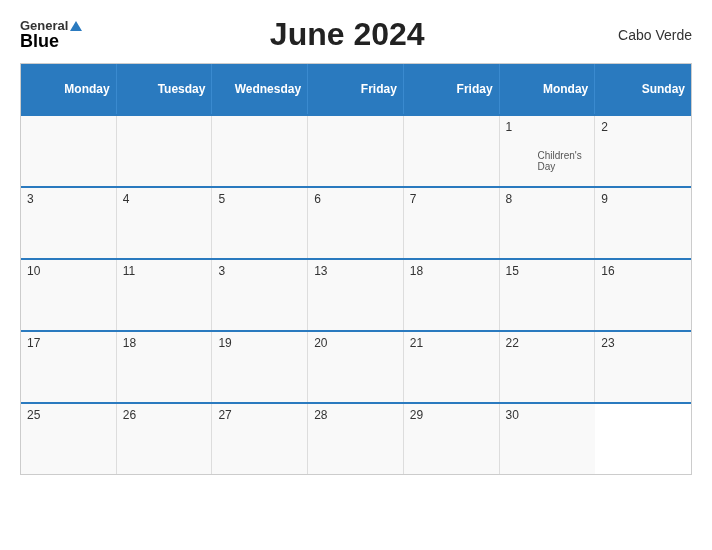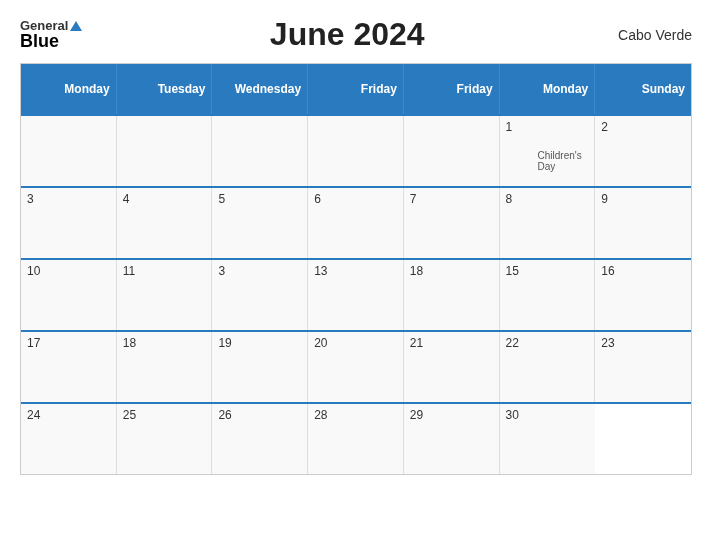--- a/index.html
+++ b/index.html
@@ -243,27 +243,27 @@
         <div class="cal-cell">
           <span class="day-num">22</span>
         </div>
         <div class="cal-cell">
           <span class="day-num">23</span>
         </div>
       </div>
 
       <div class="cal-row">
         <div class="cal-cell">
-          <span class="day-num">24</span>
-        </div>
-        <div class="cal-cell">
           <span class="day-num">25</span>
         </div>
         <div class="cal-cell">
           <span class="day-num">26</span>
+        </div>
+        <div class="cal-cell">
+          <span class="day-num">27</span>
         </div>
         <div class="cal-cell">
           <span class="day-num">28</span>
         </div>
         <div class="cal-cell">
           <span class="day-num">29</span>
         </div>
         <div class="cal-cell">
           <span class="day-num">30</span>
         </div>

